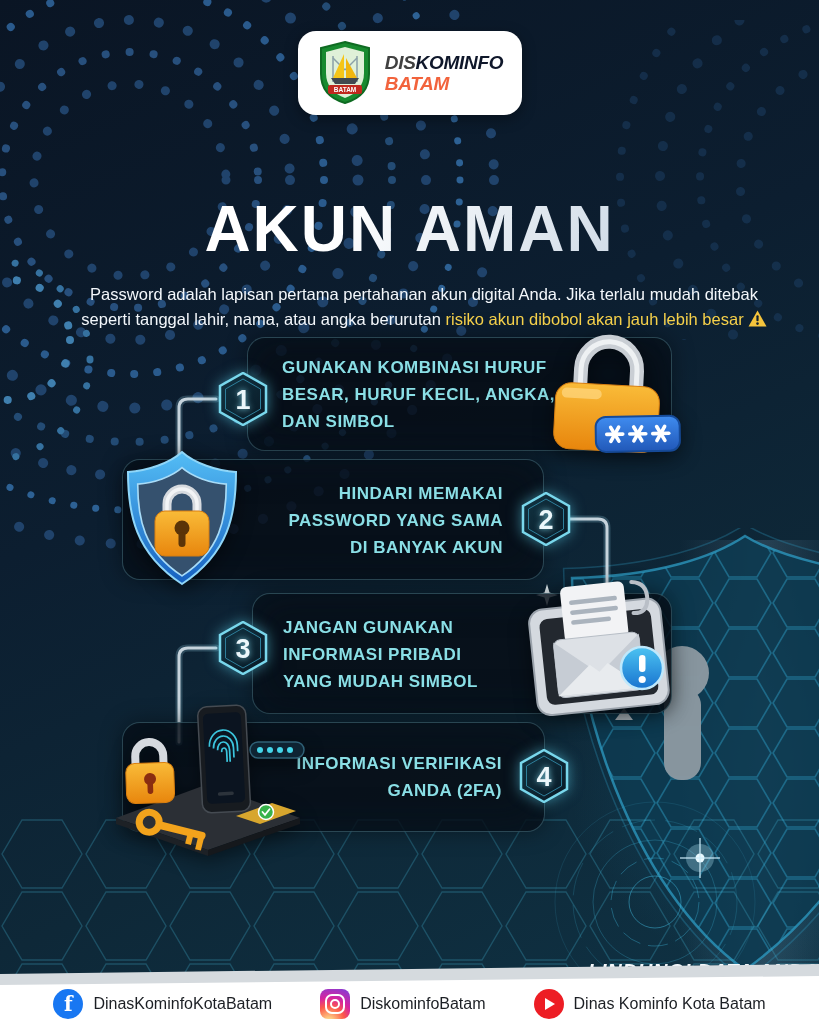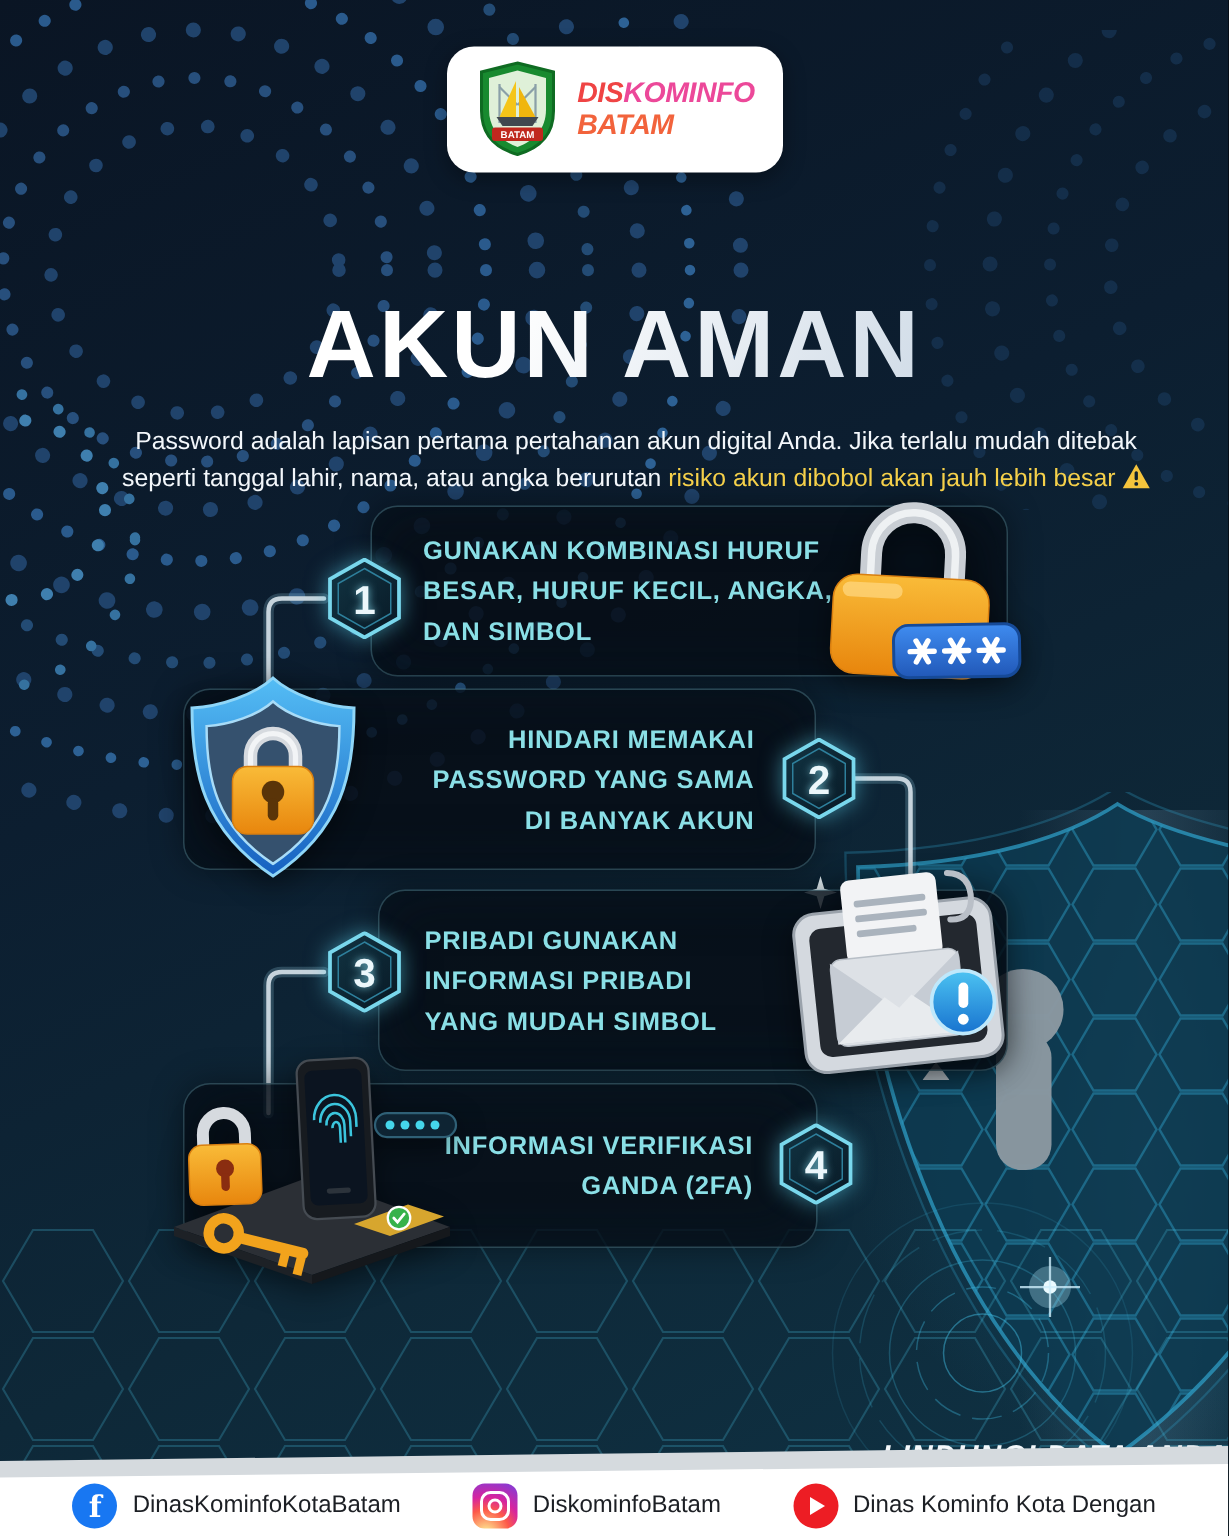--- a/index.html
+++ b/index.html
@@ -8,22 +8,22 @@
     font-family:"Liberation Sans",sans-serif;
     background:linear-gradient(155deg,#0a1524 0%,#0c1e30 40%,#0e2838 68%,#0f3345 100%);
   }
   .deco{position:absolute;pointer-events:none;}
   
   .logo-card{position:absolute;left:298px;top:31px;width:224px;height:84px;background:#ffffff;
     border-radius:18px;display:flex;align-items:center;justify-content:center;gap:12px;z-index:6;
     box-shadow:0 4px 14px rgba(0,0,0,.35);}
   .logo-text{display:flex;flex-direction:column;line-height:21px;font-style:italic;font-weight:bold;
     font-size:19px;letter-spacing:-0.3px;}
-  .logo-text .dis{color:#ef4444;}
-  .logo-text .kominfo{color:#ec4899;}
+  .logo-text .dis{color:#404040;}
+  .logo-text .kominfo{color:#0f172a;}
   .logo-text .batam{color:#f2633c;}
   
   .title1{position:absolute;left:0;top:140px;width:100%;text-align:center;font-size:41px;font-weight:bold;
     letter-spacing:1.5px;background:linear-gradient(90deg,#39e0cf 5%,#35b4e8 45%,#2e7ce2 95%);
     -webkit-background-clip:text;background-clip:text;color:transparent;z-index:5;}
   .title2{position:absolute;left:0;top:192px;width:100%;text-align:center;font-size:64px;font-weight:bold;
     letter-spacing:2px;background:linear-gradient(115deg,#ffffff 40%,#b2c5d8 100%);
     -webkit-background-clip:text;background-clip:text;color:transparent;z-index:5;}
   .intro{position:absolute;left:30px;top:268px;width:760px;text-align:center;font-size:16.5px;
     line-height:25px;color:#f3f7fb;z-index:5;}
@@ -245,21 +245,21 @@
   </section>
   <section class="stepbox box2">
     <div class="txt">
       <div>HINDARI MEMAKAI</div>
       <div>PASSWORD YANG SAMA</div>
       <div>DI BANYAK AKUN</div>
     </div>
   </section>
   <section class="stepbox box3">
     <div class="txt">
-      <div>PRIBADI GUNAKAN</div>
+      <div>JANGAN GUNAKAN</div>
       <div>INFORMASI PRIBADI</div>
       <div>YANG MUDAH SIMBOL</div>
     </div>
   </section>
   <section class="stepbox box4">
     <div class="txt">
       <div>INFORMASI VERIFIKASI</div>
       <div>GANDA (2FA)</div>
     </div>
   </section>
@@ -402,18 +402,18 @@
         <span class="label">DinasKominfoKotaBatam</span>
       </div>
       <div class="social">
         <span class="ic ic-ig"></span>
         <span class="label">DiskominfoBatam</span>
       </div>
       <div class="social">
         <span class="ic ic-yt">
             <span class="tri"></span>
           </span>
-        <span class="label">Dinas Kominfo Kota Dengan</span>
+        <span class="label">Dinas Kominfo Kota Batam</span>
       </div>
     </div>
   </footer>
 
 </div>
 
 </body></html>

